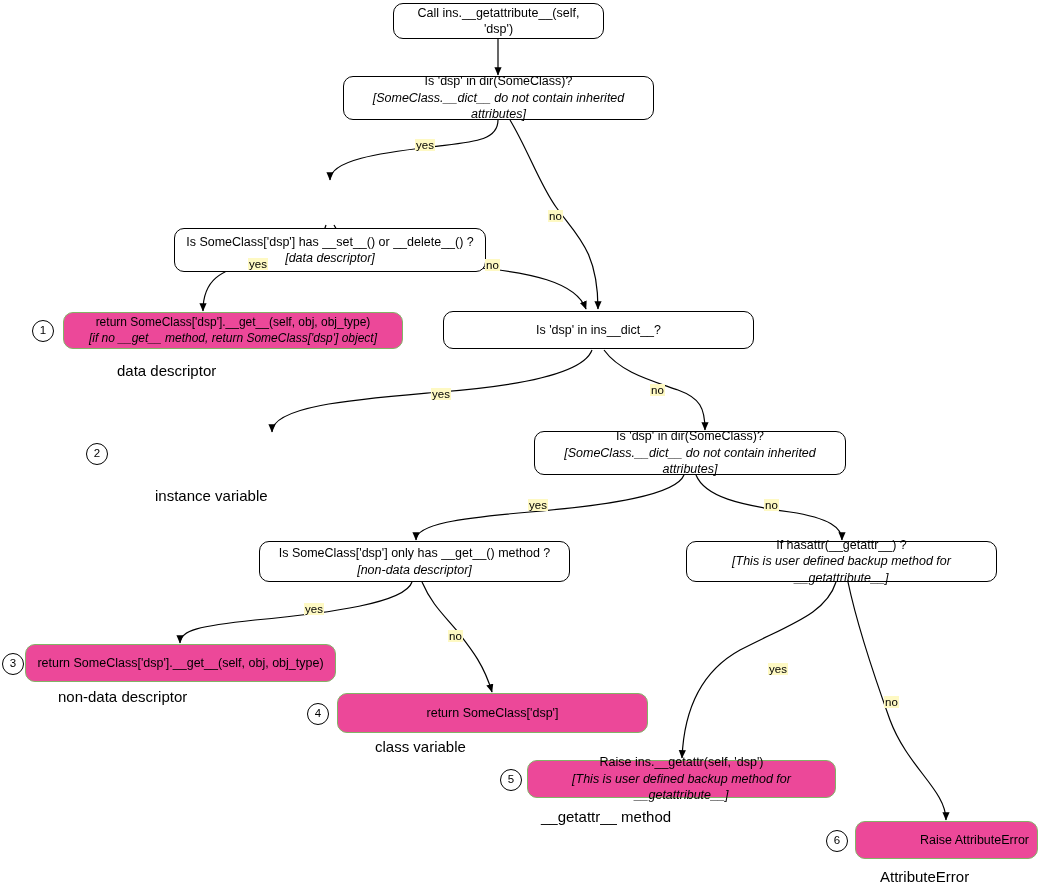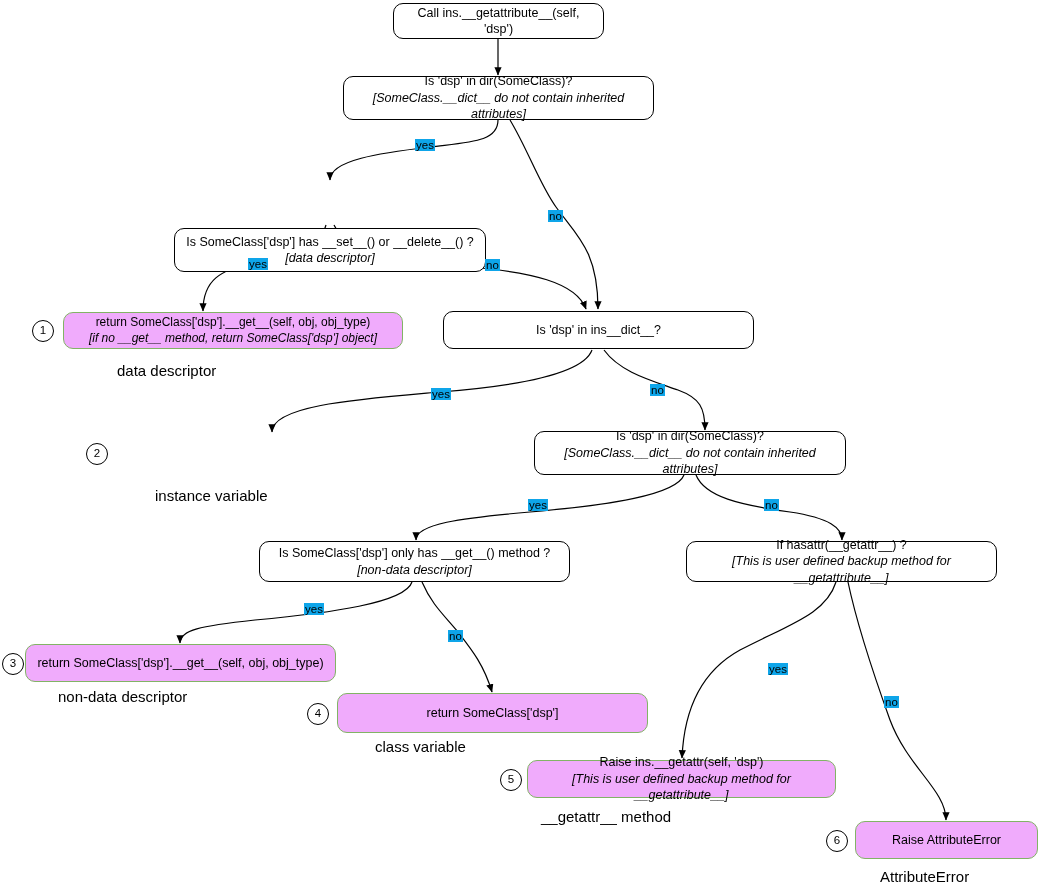--- a/index.html
+++ b/index.html
@@ -33,21 +33,21 @@
     flex-direction: column;
     align-items: center;
     justify-content: center;
     text-align: center;
     color: #000000;
     font-size: 12.5px;
     line-height: 1.32;
     padding: 2px 8px;
   }
   .node.green {
-    background: #f0abfc;
+    background: #ec4899;
     border: 1.2px solid #82b366;
   }
   .node .sub {
     font-style: italic;
   }
   .badge {
     position: absolute;
     width: 20px;
     height: 20px;
     border: 1.2px solid #000000;
@@ -63,21 +63,21 @@
     position: absolute;
     font-size: 15px;
     color: #000000;
     white-space: nowrap;
     font-family: "Liberation Sans", sans-serif;
   }
   .edge-label {
     position: absolute;
     font-size: 11.5px;
     color: #000000;
-    background: #0ea5e9;
+    background: #fef9c3;
     padding: 0 1px;
     white-space: nowrap;
     font-family: "Liberation Sans", sans-serif;
   }
 </style>
 </head>
 <body>
 
 <div id="canvas">
 
@@ -172,21 +172,21 @@
   <div class="badge" style="left:307px; top:703px;">4</div>
   <div class="caption" style="left:375px; top:738px;">class variable</div>
 
   <div class="node green" style="left:527px; top:760px; width:309px; height:38px;">
     <div>Raise ins.__getattr(self, 'dsp')</div>
     <div class="sub">[This is user defined backup method for __getattribute__]</div>
   </div>
   <div class="badge" style="left:500px; top:769px;">5</div>
   <div class="caption" style="left:541px; top:808px;">__getattr__ method</div>
 
-  <div class="node green" style="left:855px; top:821px; width:183px; height:38px;">
+  <div class="node green" style="left:855px; top:821px; width:183px; height:38px;align-items:flex-end;">
     <div>Raise AttributeError</div>
   </div>
   <div class="badge" style="left:826px; top:830px;">6</div>
   <div class="caption" style="left:880px; top:868px;">AttributeError</div>
 
   <div class="edge-label" style="left:415px; top:139px;">yes</div>
   <div class="edge-label" style="left:548px; top:210px;">no</div>
   <div class="edge-label" style="left:248px; top:258px;">yes</div>
   <div class="edge-label" style="left:485px; top:259px;">no</div>
   <div class="edge-label" style="left:431px; top:388px;">yes</div>

